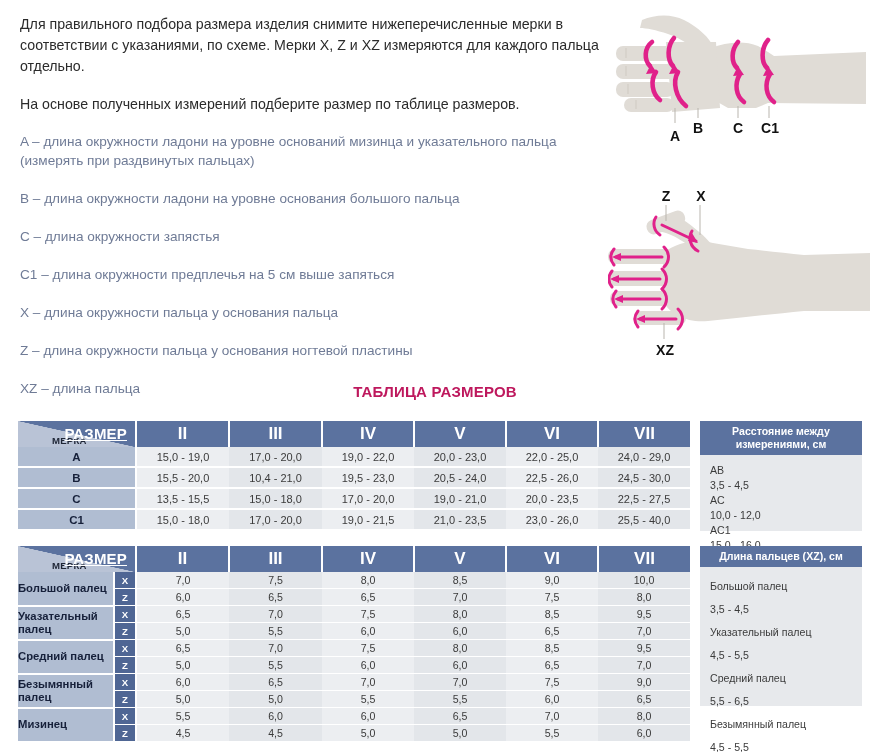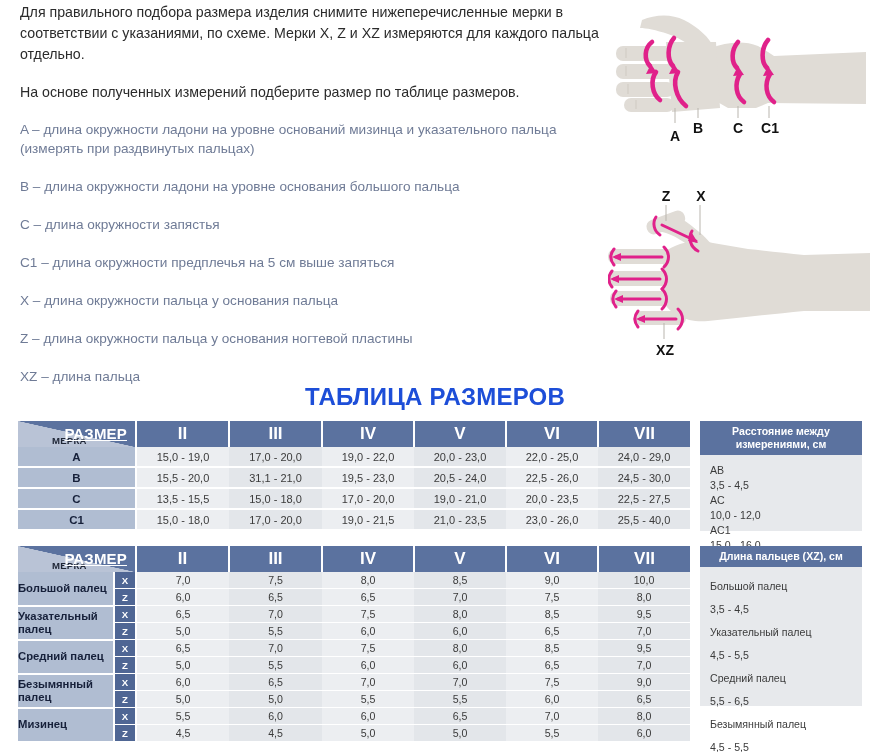--- a/index.html
+++ b/index.html
@@ -6,41 +6,41 @@
   body{
     width:870px;height:752px;
     background:#ffffff;
     font-family:"Liberation Sans","DejaVu Sans",sans-serif;
     position:relative;
     overflow:hidden;
     color:#1a1a1a;
   }
   
   #intro{
-    position:absolute;left:20px;top:2px;width:590px;
+    position:absolute;left:20px;top:14px;width:590px;
   }
   .p-dark{
     font-size:14.2px;line-height:21px;color:#2b2b2b;
     margin:0 0 17px 0;
   }
   .p-blue{
     font-size:13.6px;line-height:19px;color:#6f7b96;
     margin:16px 0 19px 0;
   }
   
   .hand-wrap{position:absolute;}
   #hand1{left:616px;top:8px;width:250px;height:150px;}
   #hand2{left:608px;top:183px;width:262px;height:175px;}
   .hand-wrap svg{display:block;}
   
   #title{
     position:absolute;left:0;top:383px;width:870px;
     text-align:center;
-    font-size:24px;font-weight:bold;letter-spacing:.2px;
-    color:#1d4ed8;
+    font-size:15px;font-weight:bold;letter-spacing:.2px;
+    color:#be185d;
   }
   
   .tbl{position:absolute;border-collapse:collapse;table-layout:fixed;}
   .tbl td,.tbl th{padding:0;margin:0;}
   #table1{left:18px;top:421px;width:672px;}
   #table2{left:18px;top:546px;width:672px;}
 
   .hdr{
     background:#5b729f;color:#ffffff;font-weight:bold;
     font-size:17px;text-align:center;height:26px;
@@ -271,21 +271,21 @@
       <td class="cell">15,0 - 19,0</td>
       <td class="cell alt">17,0 - 20,0</td>
       <td class="cell">19,0 - 22,0</td>
       <td class="cell alt">20,0 - 23,0</td>
       <td class="cell">22,0 - 25,0</td>
       <td class="cell alt">24,0 - 29,0</td>
     </tr>
     <tr>
       <td class="rowlbl">B</td>
       <td class="cell">15,5 - 20,0</td>
-      <td class="cell alt">31,1 - 21,0</td>
+      <td class="cell alt">10,4 - 21,0</td>
       <td class="cell">19,5 - 23,0</td>
       <td class="cell alt">20,5 - 24,0</td>
       <td class="cell">22,5 - 26,0</td>
       <td class="cell alt">24,5 - 30,0</td>
     </tr>
     <tr>
       <td class="rowlbl">C</td>
       <td class="cell">13,5 - 15,5</td>
       <td class="cell alt">15,0 - 18,0</td>
       <td class="cell">17,0 - 20,0</td>

